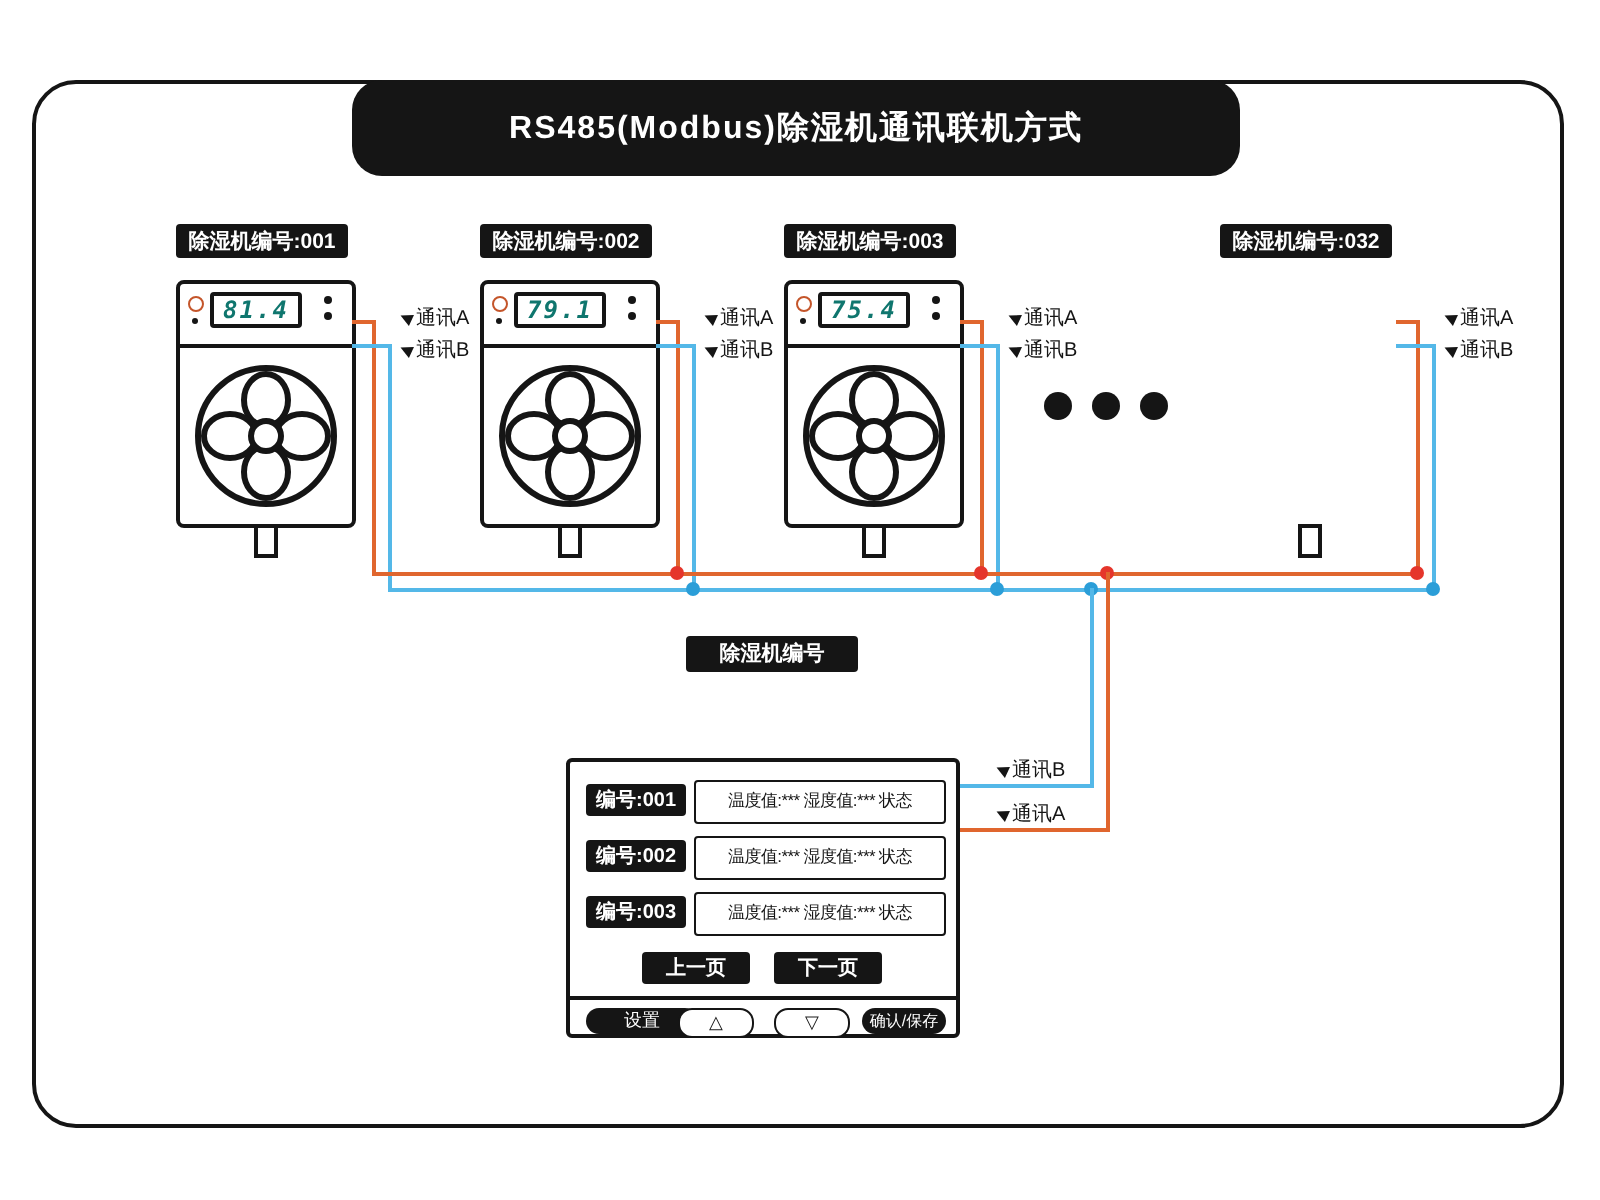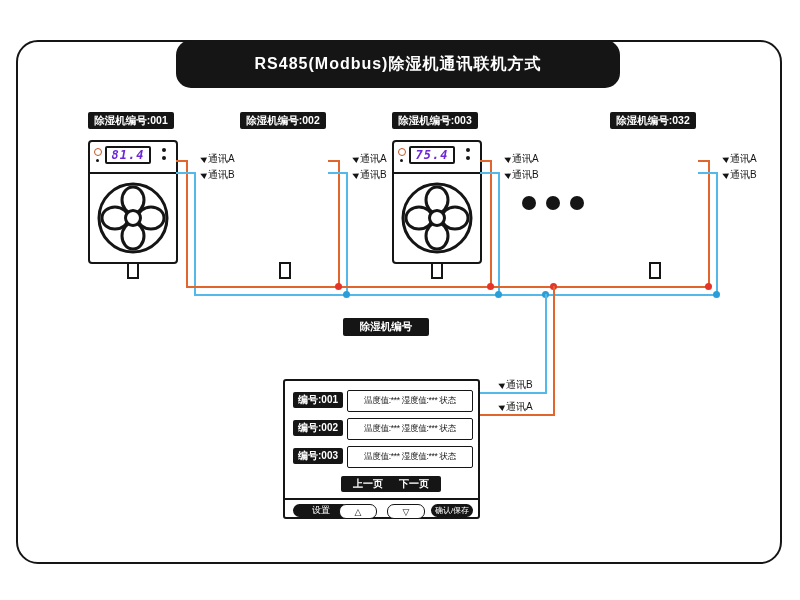--- a/index.html
+++ b/index.html
@@ -11,21 +11,21 @@
     color:#fff;font-size:16px;font-weight:bold;letter-spacing:1px;display:flex;align-items:center;justify-content:center;}
 
   
   .unit-group{position:absolute;top:112px;width:160px;height:200px;}
   .unit-label{position:absolute;left:0;top:0;width:86px;height:17px;background:#151515;color:#fff;font-size:10.5px;
     font-weight:bold;display:flex;align-items:center;justify-content:center;border-radius:2px;}
   .unit-box{position:absolute;left:0;top:28px;width:86px;height:120px;border:2px solid #151515;border-radius:4px;background:#fff;}
   .ind-ring{position:absolute;left:4px;top:6px;width:6px;height:6px;border:1.5px solid #c4552a;border-radius:50%;}
   .ind-dot{position:absolute;left:6px;top:17px;width:3px;height:3px;background:#151515;border-radius:50%;}
   .lcd{position:absolute;left:15px;top:4px;width:42px;height:14px;border:2px solid #151515;border-radius:2px;background:#fff;
-    font-family:"DejaVu Sans Mono",monospace;font-style:italic;font-weight:bold;font-size:12px;letter-spacing:1px;color:#6d28d9;
+    font-family:"DejaVu Sans Mono",monospace;font-style:italic;font-weight:bold;font-size:12px;letter-spacing:1px;color:#0f766e;
     display:flex;align-items:center;justify-content:center;}
   .btn-dot{position:absolute;left:72px;width:4px;height:4px;background:#151515;border-radius:50%;}
   .bd1{top:6px}.bd2{top:14px}
   .divider{position:absolute;left:0;top:30px;width:86px;height:2px;background:#151515;}
   .fan{position:absolute;left:5px;top:38px;}
   .foot{position:absolute;left:39px;top:150px;width:8px;height:13px;border:2px solid #151515;background:#fff;}
 
   
   .wire{position:absolute;}
   .wh{height:2px;}
@@ -96,20 +96,36 @@
         <span>通讯A</span>
       </div>
     <div class="wlabel" style="left:112px;top:57px">
         <span class="arr"></span>
         <span>通讯B</span>
       </div>
   </div>
 
   <div class="unit-group" style="left:240px">
     <div class="unit-label">除湿机编号:002</div>
+    <div class="unit-box">
+      <div class="ind-ring"></div>
+      <div class="ind-dot"></div>
+      <div class="lcd">79.1</div>
+      <div class="btn-dot bd1"></div>
+      <div class="btn-dot bd2"></div>
+      <div class="divider"></div>
+      <svg class="fan" width="76" height="76" viewBox="0 0 76 76">
+        <circle cx="38" cy="38" r="34" fill="#fff" stroke="#151515" stroke-width="3"></circle>
+        <ellipse cx="38" cy="20" rx="11" ry="13" fill="#fff" stroke="#151515" stroke-width="3"></ellipse>
+        <ellipse cx="56" cy="38" rx="13" ry="11" fill="#fff" stroke="#151515" stroke-width="3"></ellipse>
+        <ellipse cx="38" cy="56" rx="11" ry="13" fill="#fff" stroke="#151515" stroke-width="3"></ellipse>
+        <ellipse cx="20" cy="38" rx="13" ry="11" fill="#fff" stroke="#151515" stroke-width="3"></ellipse>
+        <circle cx="38" cy="38" r="7.5" fill="#fff" stroke="#151515" stroke-width="3"></circle>
+      </svg>
+    </div>
     <div class="foot"></div>
     <div class="wire wa wh" style="left:88px;top:48px;width:12px"></div>
     <div class="wire wa wv" style="left:98px;top:48px;height:128px"></div>
     <div class="wire wb wh" style="left:88px;top:60px;width:20px"></div>
     <div class="wire wb wv" style="left:106px;top:60px;height:124px"></div>
     <div class="wlabel" style="left:112px;top:41px">
         <span class="arr"></span>
         <span>通讯A</span>
       </div>
     <div class="wlabel" style="left:112px;top:57px">
@@ -207,21 +223,21 @@
       <div class="minfo">温度值:*** 湿度值:*** 状态</div>
     </div>
     <div class="mrow" style="top:37px">
       <div class="mid">编号:002</div>
       <div class="minfo">温度值:*** 湿度值:*** 状态</div>
     </div>
     <div class="mrow" style="top:65px">
       <div class="mid">编号:003</div>
       <div class="minfo">温度值:*** 湿度值:*** 状态</div>
     </div>
-    <div class="pager" style="left:56px">上一页</div>
+    <div class="pager" style="left:36px">上一页</div>
     <div class="pager" style="left:102px">下一页</div>
     <div class="mdivider"></div>
     <div class="ctrl c-dark" style="left:8px;width:56px">设置</div>
     <div class="ctrl c-light" style="left:54px;width:36px">△</div>
     <div class="ctrl c-light" style="left:102px;width:36px">▽</div>
     <div class="ctrl c-dark" style="left:146px;width:42px;font-size:8px">确认/保存</div>
   </div>
 
 </div>
 

